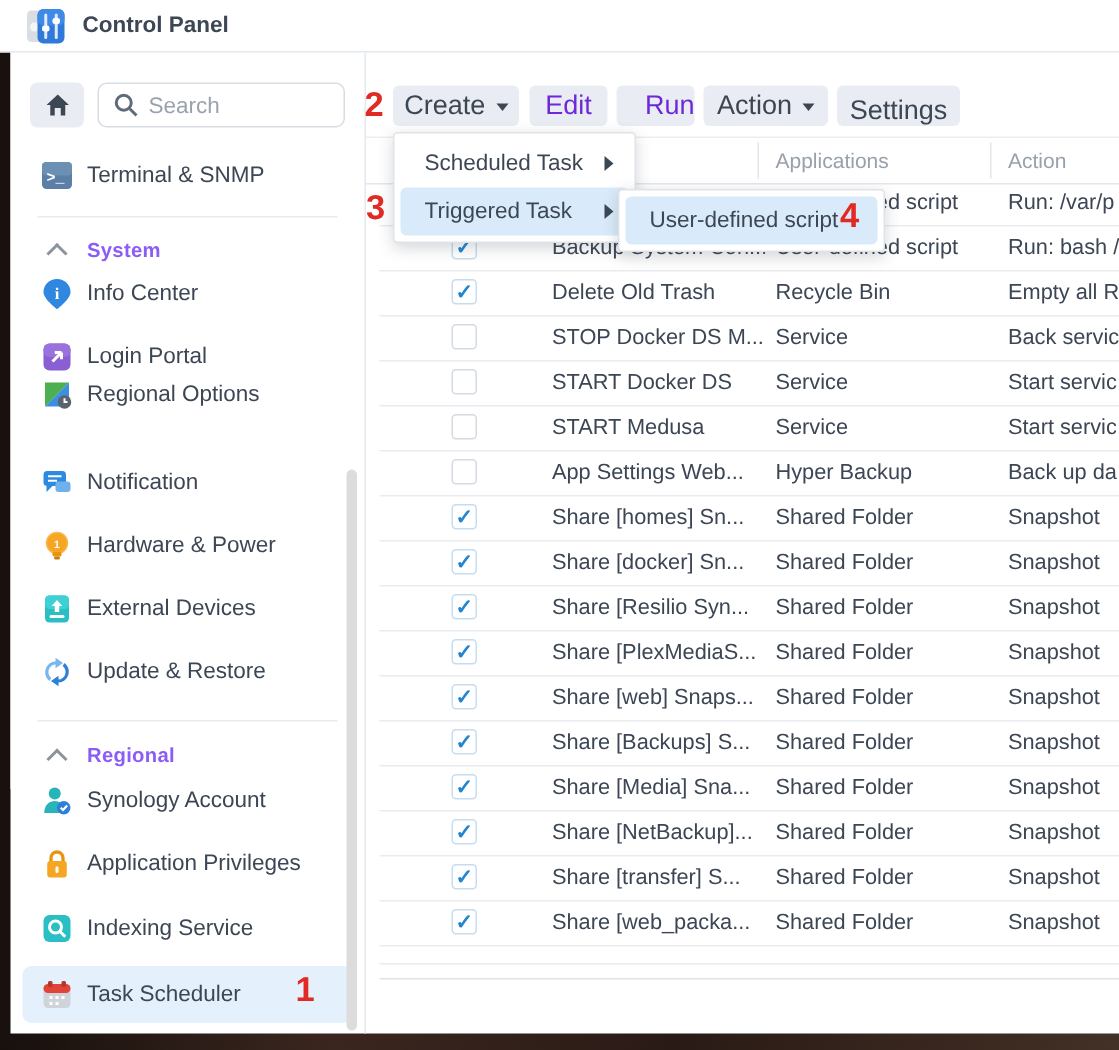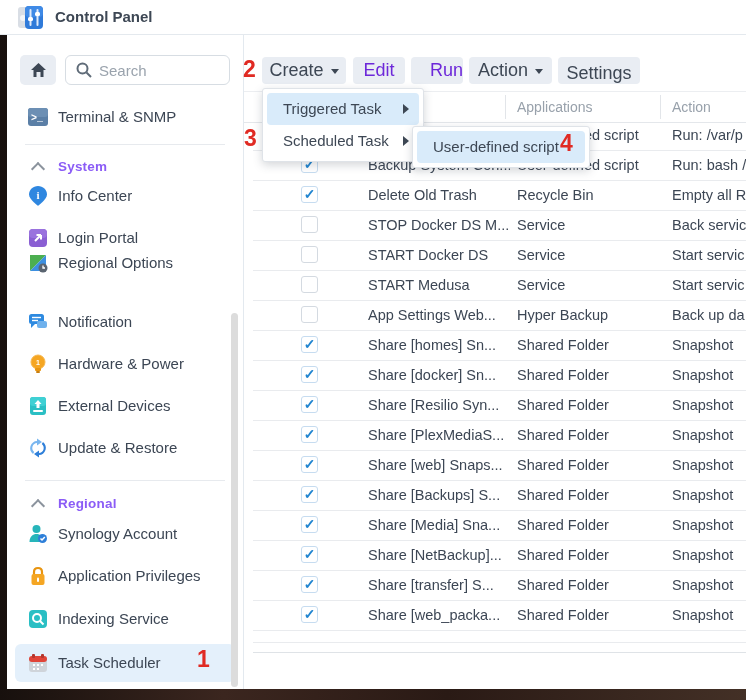--- a/index.html
+++ b/index.html
@@ -380,26 +380,26 @@
             <div class="act">Snapshot</div>
           </div>
         </div>
 
       <div class="tail-line1"></div>
       <div class="tail-line2"></div>
     </div>
   </div>
 
   <div class="menu" style="left:262px;top:88px;width:160px;">
+    <div class="menu-item">
+      <span>Scheduled Task</span>
+      <span class="sub-arrow"></span>
+    </div>
     <div class="menu-item hl">
       <span>Triggered Task</span>
-      <span class="sub-arrow"></span>
-    </div>
-    <div class="menu-item">
-      <span>Scheduled Task</span>
       <span class="sub-arrow"></span>
     </div>
   </div>
 
   <div class="menu" style="left:412px;top:126px;width:176px;">
     <div class="menu-item hl" style="padding-left:16px;padding-right:24px;">
       <span>User-defined script</span>
     </div>
   </div>
 

